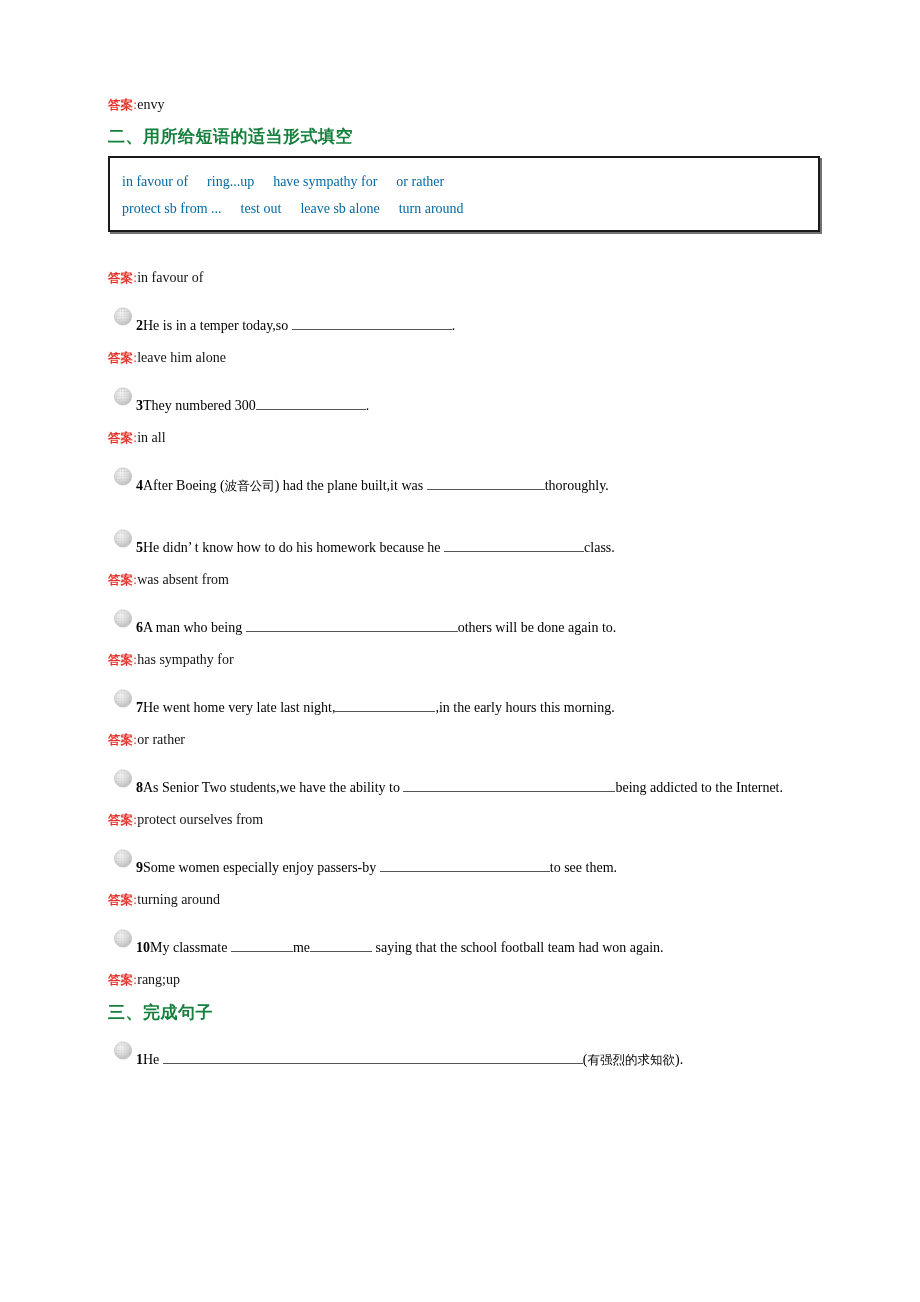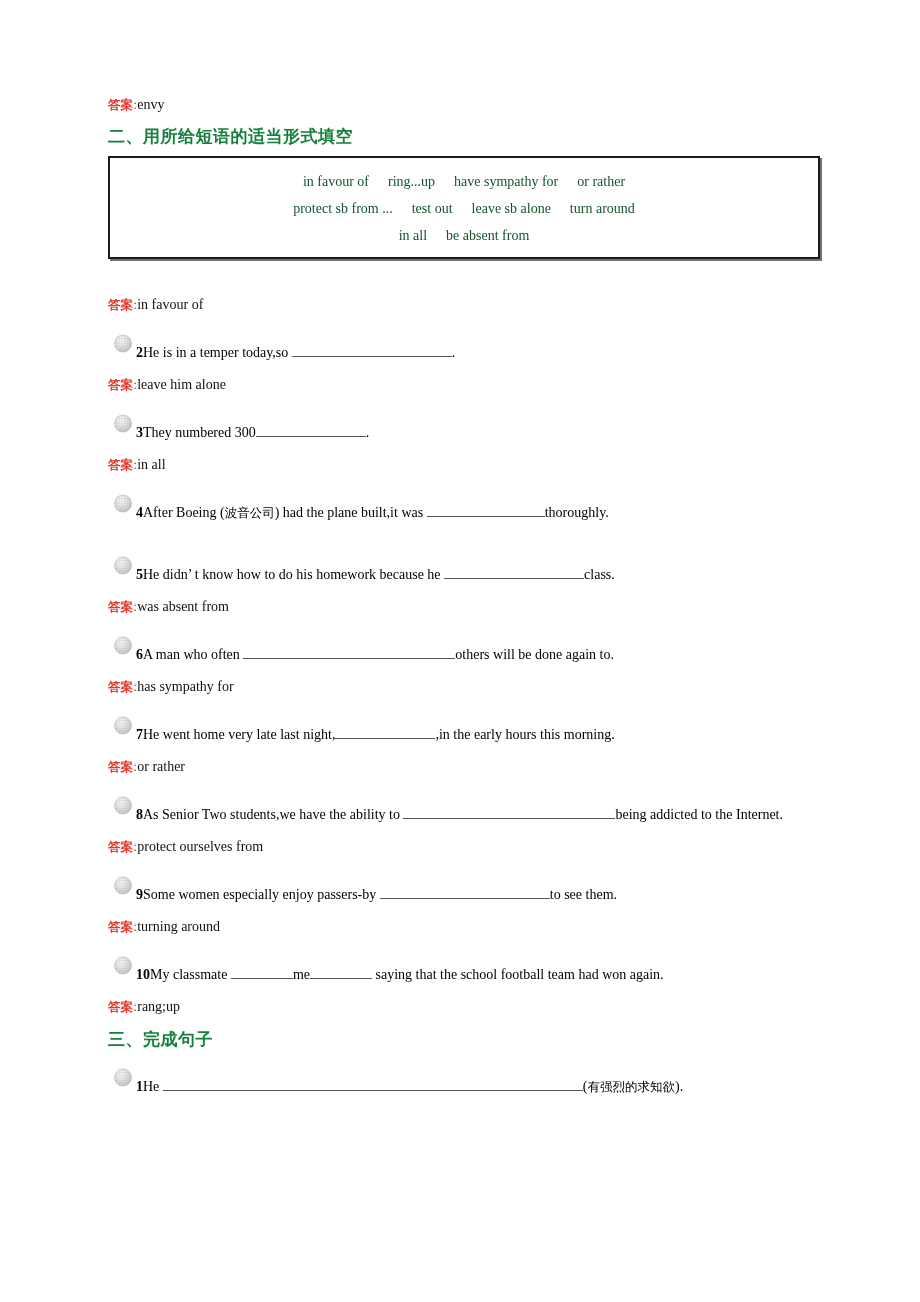--- a/index.html
+++ b/index.html
@@ -71,22 +71,21 @@
     box-sizing: border-box;
     width: 712px;
     padding: 10px 12px 8px 12px;
     background: #ffffff;
     box-shadow: 2px 2px 0 rgba(0,0,0,0.55);
   }
   .phrase-row {
     font-size: 14px;
     line-height: 27px;
     white-space: nowrap;
-    color: #14532d;
-    text-align: center;
+    color: #0369a1;
   }
   .phrase-item {
     margin-right: 19px;
   }
   .phrase-item:last-child { margin-right: 0; }
 
   
   .question {
     position: relative;
     padding-left: 28px;
@@ -123,21 +122,20 @@
 
 <div class="page">
   <div class="content" id="content-root">
       <div class="answer-line"><span class="answer-label">答案</span><span class="answer-colon">:</span><span class="answer-text">envy</span></div>
       <div style="height: 11px;"></div>
       <div class="section-heading">二、用所给短语的适当形式填空</div>
       <div style="height: 8px;"></div>
       <div class="phrase-box">
         <div class="phrase-row"><span class="phrase-item">in favour of</span><span class="phrase-item">ring...up</span><span class="phrase-item">have sympathy for</span><span class="phrase-item">or rather</span></div>
         <div class="phrase-row"><span class="phrase-item">protect sb from ...</span><span class="phrase-item">test out</span><span class="phrase-item">leave sb alone</span><span class="phrase-item">turn around</span></div>
-        <div class="phrase-row"><span class="phrase-item">in all</span><span class="phrase-item">be absent from</span></div>
       </div>
       <div style="height: 24px;"></div>
       <div style="height: 13px;"></div>
       <div class="answer-line"><span class="answer-label">答案</span><span class="answer-colon">:</span><span class="answer-text">in favour of</span></div>
       <div style="height: 29px;"></div>
       <div class="question">
 <svg class="bullet-icon" viewBox="0 0 24 24">
   <path d="M10.4 2.8 A9.4 9.4 0 1 0 13.2 21.4 A8.3 8.3 0 1 1 10.4 2.8 Z" fill="#8d8d8d" opacity="0.85"></path>
   <circle cx="13" cy="11.5" r="8.6" fill="url(#sphereGrad)"></circle>
   <circle cx="13" cy="11.5" r="8.6" fill="url(#dotTex)" opacity="0.9"></circle>
@@ -174,21 +172,21 @@
 </svg><span class="q-num">5</span><span>He didn’ t know how to do his homework because he </span><span class="blank" style="width: 140px;"></span><span>class.</span></div>
       <div style="height: 13px;"></div>
       <div class="answer-line"><span class="answer-label">答案</span><span class="answer-colon">:</span><span class="answer-text">was absent from</span></div>
       <div style="height: 29px;"></div>
       <div class="question">
 <svg class="bullet-icon" viewBox="0 0 24 24">
   <path d="M10.4 2.8 A9.4 9.4 0 1 0 13.2 21.4 A8.3 8.3 0 1 1 10.4 2.8 Z" fill="#8d8d8d" opacity="0.85"></path>
   <circle cx="13" cy="11.5" r="8.6" fill="url(#sphereGrad)"></circle>
   <circle cx="13" cy="11.5" r="8.6" fill="url(#dotTex)" opacity="0.9"></circle>
   <circle cx="13" cy="11.5" r="8.6" fill="none" stroke="#c2c2c2" stroke-width="0.7"></circle>
-</svg><span class="q-num">6</span><span>A man who often </span><span class="blank" style="width: 212px;"></span><span>others will be done again to.</span></div>
+</svg><span class="q-num">6</span><span>A man who being </span><span class="blank" style="width: 212px;"></span><span>others will be done again to.</span></div>
       <div style="height: 13px;"></div>
       <div class="answer-line"><span class="answer-label">答案</span><span class="answer-colon">:</span><span class="answer-text">has sympathy for</span></div>
       <div style="height: 29px;"></div>
       <div class="question">
 <svg class="bullet-icon" viewBox="0 0 24 24">
   <path d="M10.4 2.8 A9.4 9.4 0 1 0 13.2 21.4 A8.3 8.3 0 1 1 10.4 2.8 Z" fill="#8d8d8d" opacity="0.85"></path>
   <circle cx="13" cy="11.5" r="8.6" fill="url(#sphereGrad)"></circle>
   <circle cx="13" cy="11.5" r="8.6" fill="url(#dotTex)" opacity="0.9"></circle>
   <circle cx="13" cy="11.5" r="8.6" fill="none" stroke="#c2c2c2" stroke-width="0.7"></circle>
 </svg><span class="q-num">7</span><span>He went home very late last night,</span><span class="blank" style="width: 100px;"></span><span>,in the early hours this morning.</span></div>

